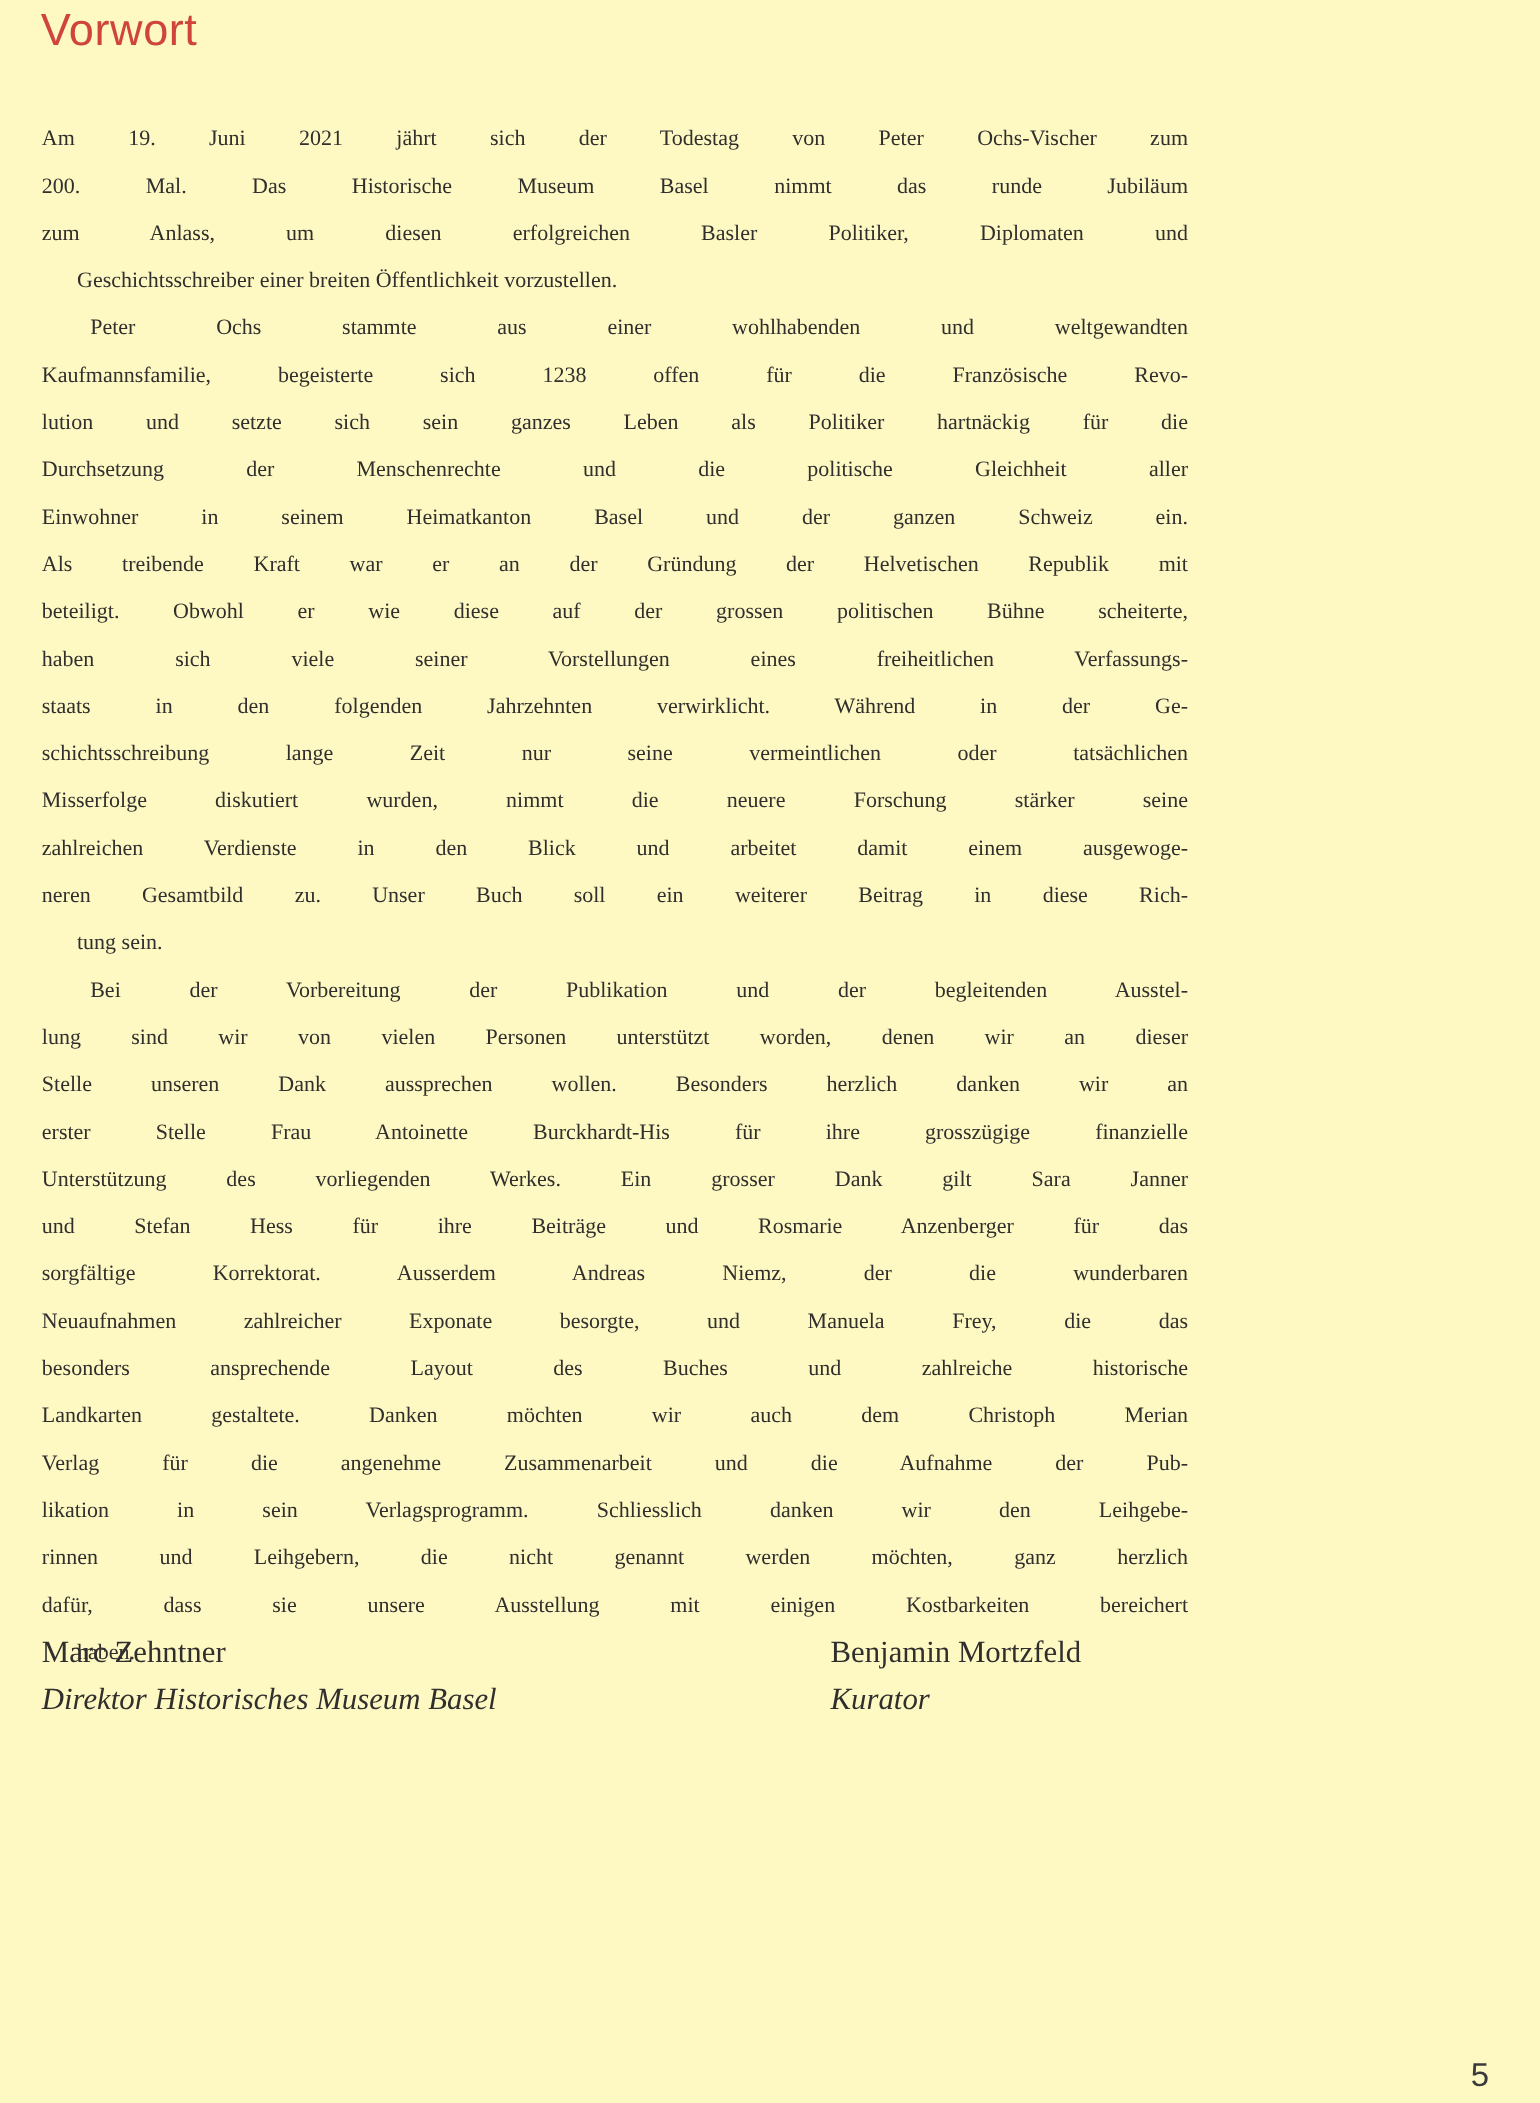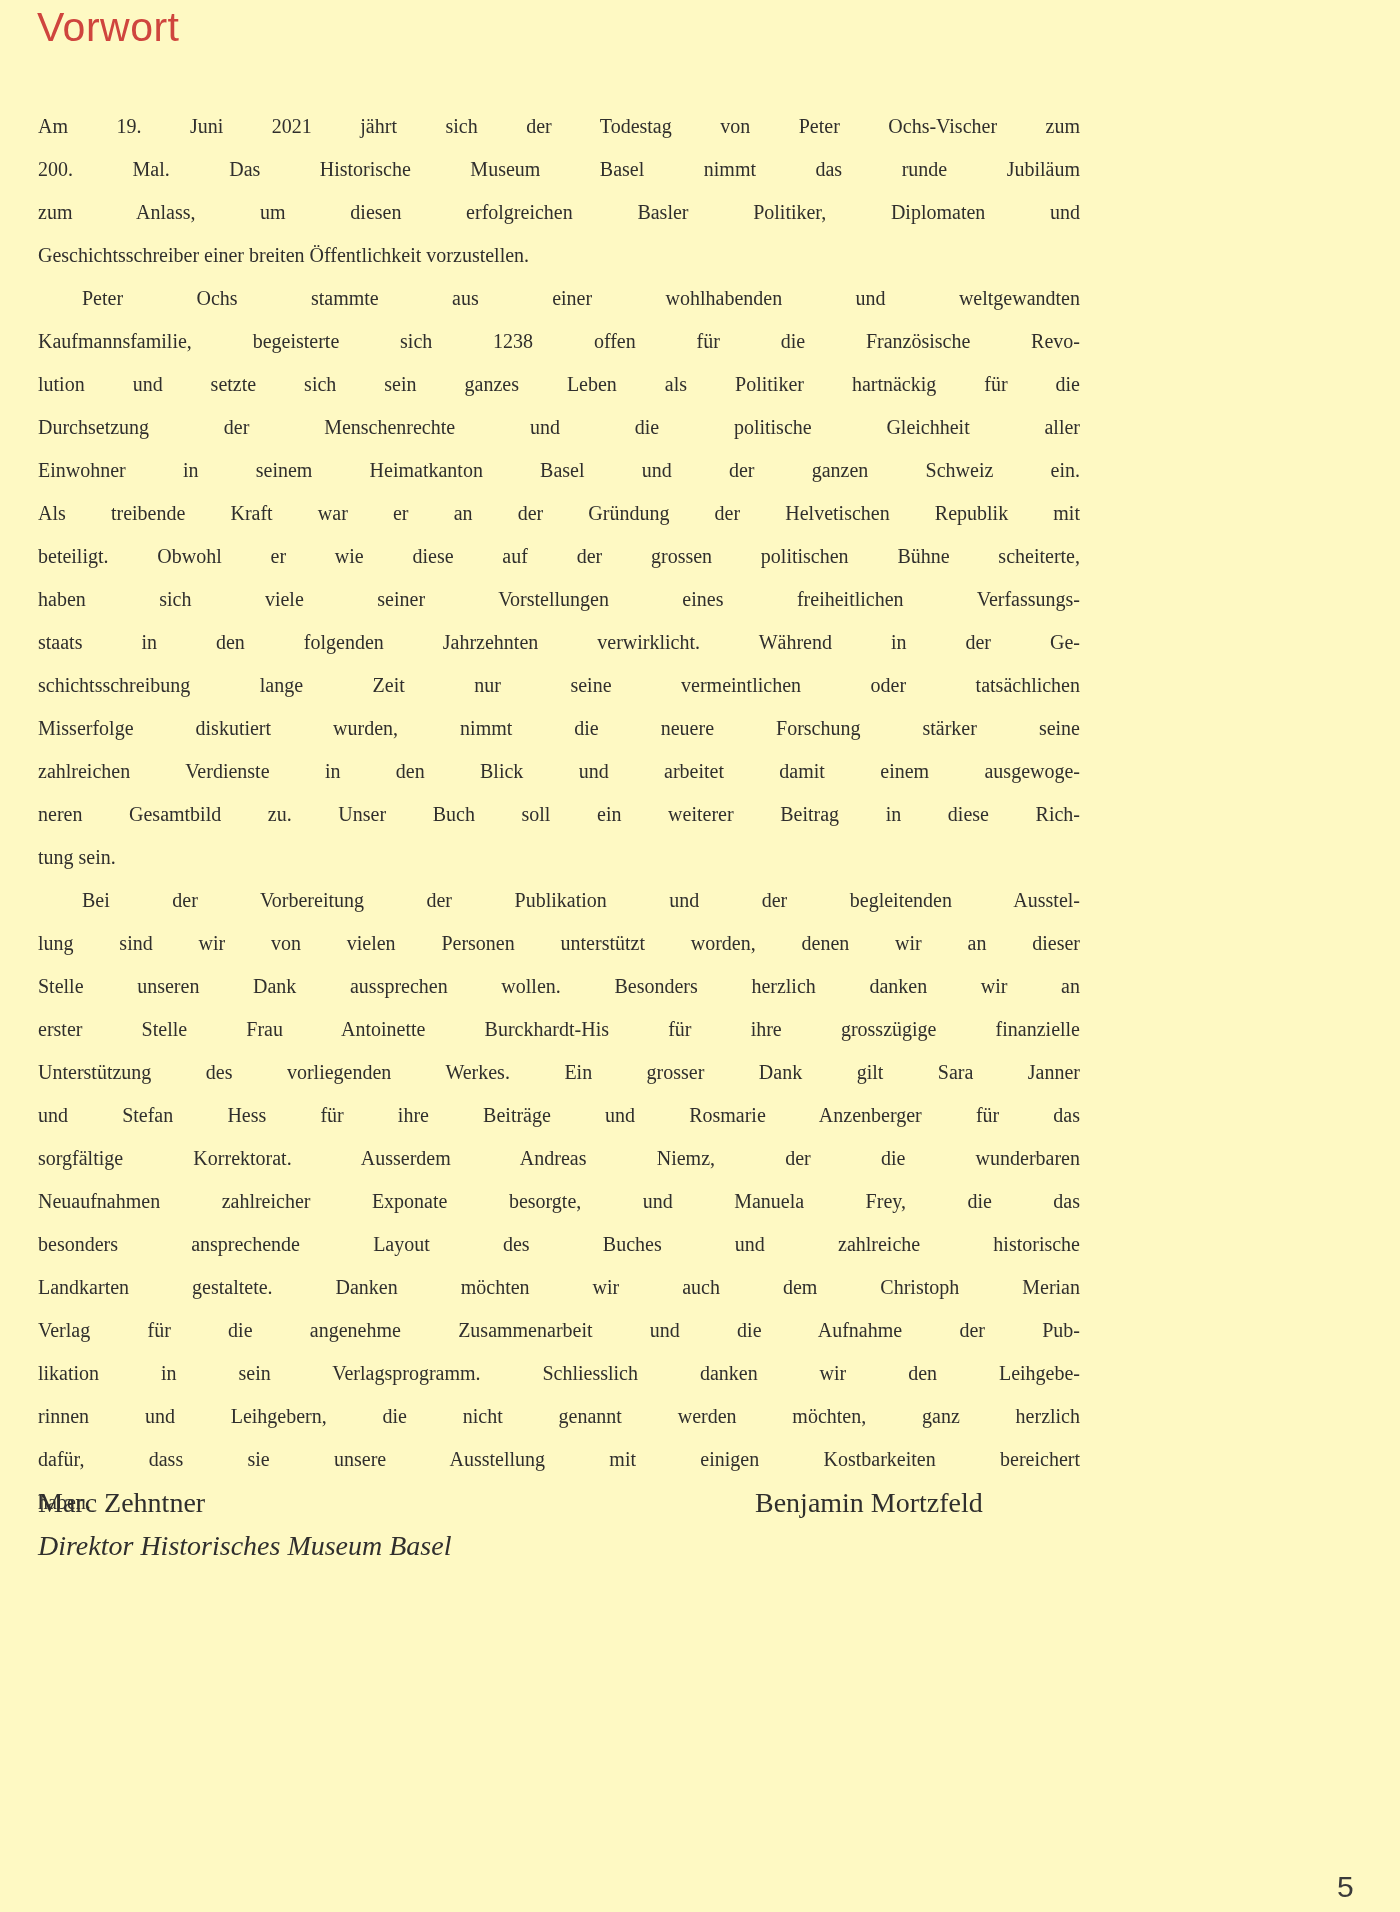--- a/index.html
+++ b/index.html
@@ -37,20 +37,21 @@
     color: var(--ink, #302f2d);
     hyphens: none;
   }
   .line {
     text-align: justify;
     text-align-last: justify;
     white-space: normal;
   }
   .line.ragged {
     text-align-last: left;
+    margin-left: 32px;
   }
   .line.indent {
     text-indent: 44px;
   }
   .signatures {
     position: absolute;
     left: 38px;
     top: 1481px;
     width: 1042px;
     display: flex;
@@ -115,18 +116,19 @@
       <div class="line ragged">haben.</div>
     </div>
 
   <div class="signatures">
     <div class="sig-col">
       <div class="sig-name">Marc Zehntner</div>
       <div class="sig-role">Direktor Historisches Museum Basel</div>
     </div>
     <div class="sig-col">
       <div class="sig-name">Benjamin Mortzfeld</div>
+      <div class="sig-role">Kurator</div>
     </div>
   </div>
 
   <div class="page-number">5</div>
 
 </div>
 
 </body></html>

